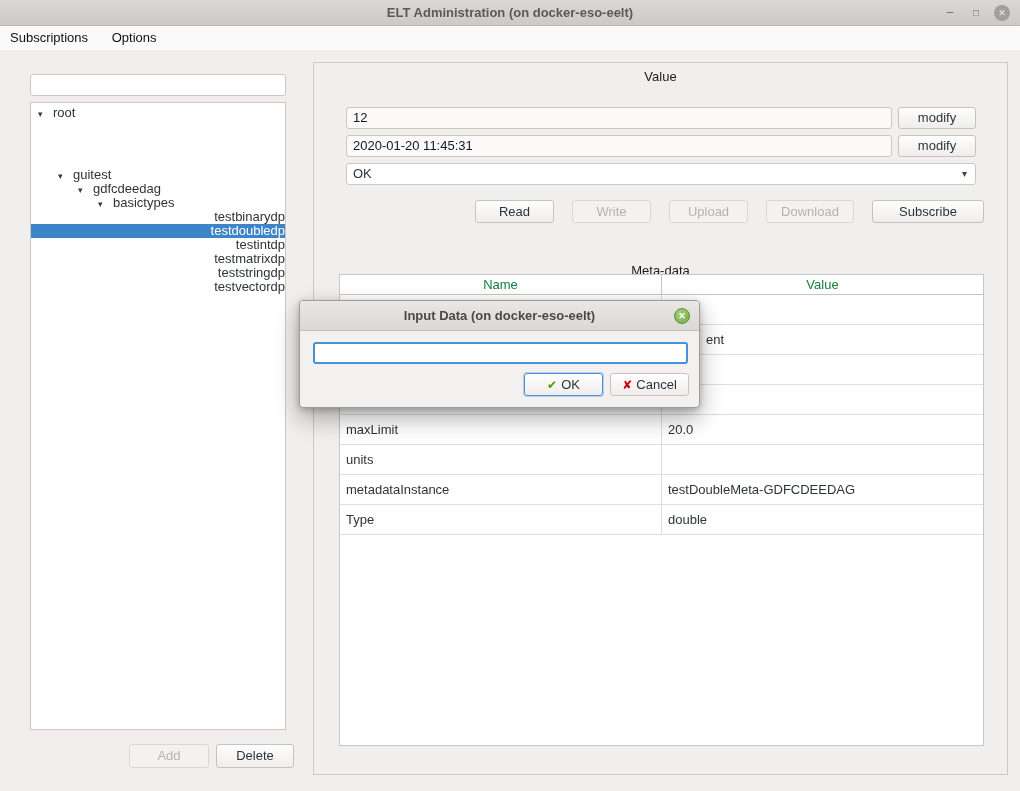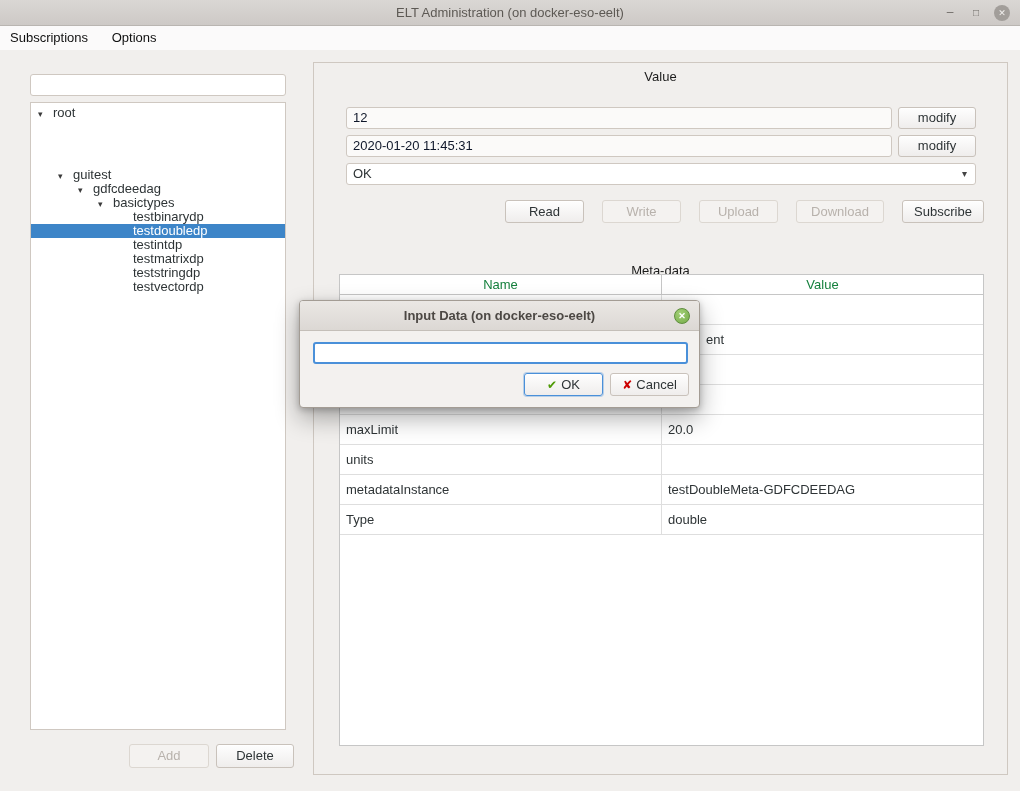--- a/index.html
+++ b/index.html
@@ -3,21 +3,21 @@
 <meta charset="utf-8">
 <style>
   * { margin:0; padding:0; box-sizing:border-box; }
   html,body { width:1020px; height:791px; }
   body { font-family:"Liberation Sans", sans-serif; font-size:13px; color:#2e3436; }
   #app { position:relative; width:1020px; height:791px; background:#f1efed; overflow:hidden; }
 
   
   .titlebar { position:absolute; left:0; top:0; width:1020px; height:26px;
     background:linear-gradient(#dad7d4,#cdc9c6); border-bottom:1px solid #b9b5b1; }
-  .titlebar .title { width:100%; text-align:center; line-height:26px; font-weight:normal; color:#5d5954; }
+  .titlebar .title { width:100%; text-align:center; line-height:26px; font-weight:bold; color:#5d5954; }
   .win-btn { position:absolute; top:5px; width:16px; height:16px; text-align:center; line-height:15px;
     color:#6e6a66; font-size:12px; cursor:default; }
   .win-btn.min { right:62px; }
   .win-btn.max { right:36px; font-size:10px; }
   .win-btn.close { right:10px; background:#a29e9a; border-radius:50%; color:#f1efed; font-size:9px; line-height:16px; }
 
   
   .menubar { position:absolute; left:0; top:26px; width:1020px; height:24px; background:#fbfafa; padding-left:8px; }
   .menu-item { display:inline-block; padding:4px 10px 4px 2px; margin-right:8px; color:#101010; cursor:default; }
 
@@ -32,41 +32,41 @@
   .filter-entry { position:absolute; left:30px; top:74px; width:256px; height:22px; }
   .treebox { position:absolute; left:30px; top:102px; width:256px; height:628px;
     background:#fff; border:1px solid #cfc8c1; padding-top:3px; overflow:hidden; }
   .tree-item { height:14px; line-height:14px; white-space:nowrap; cursor:default; font-size:13px; }
   .tree-item .arrow { display:inline-block; width:15px; font-size:9px; color:#3a3a3a; text-align:left; }
   .tree-item .spacer { display:inline-block; width:15px; }
   .tree-item.lvl-0 { padding-left:7px; }
   .tree-item.lvl-1 { padding-left:27px;margin-top:48px; }
   .tree-item.lvl-2 { padding-left:47px; }
   .tree-item.lvl-3 { padding-left:67px; }
-  .tree-item.lvl-4 { padding-left:87px; }
+  .tree-item.lvl-4 { padding-left:87px;text-align:right; }
   .tree-item.selected { background:#3d85c8; color:#fff; }
   .add-btn { position:absolute; left:129px; top:744px; width:80px; height:24px; line-height:22px; }
   .delete-btn { position:absolute; left:216px; top:744px; width:78px; height:24px; line-height:22px; }
 
   
   .rframe { position:absolute; left:313px; top:62px; width:695px; height:713px; border:1px solid #cfc8c1; }
   .section-title { position:absolute; left:0; width:100%; text-align:center; color:#1c1c1c; }
   .t-value { top:6px; }
   .t-meta { top:200px; }
   .val-entry1 { position:absolute; left:32px; top:44px; width:546px; height:22px; }
   .val-entry2 { position:absolute; left:32px; top:72px; width:546px; height:22px; }
   .modify1 { position:absolute; left:584px; top:44px; width:78px; height:22px; line-height:20px; }
   .modify2 { position:absolute; left:584px; top:72px; width:78px; height:22px; line-height:20px; }
   .combo { position:absolute; left:32px; top:100px; width:630px; height:22px; background:#fff;
     border:1px solid #cfc8c1; border-radius:3px; padding:0 6px; line-height:20px; }
   .combo .chev { position:absolute; right:8px; top:0; line-height:20px; font-size:10px; color:#444; }
   .action-row { position:absolute; top:137px; right:23px; display:flex; gap:18px; }
   .action-row .btn { height:23px; line-height:21px; }
   .b-read { width:79px; } .b-write { width:79px; } .b-upload { width:79px; }
-  .b-download { width:88px; } .b-subscribe { width:82px; }
+  .b-download { width:88px; } .b-subscribe { width:112px; }
 
   
   .mtable { position:absolute; left:25px; top:211px; width:645px; height:472px;
     background:#fff; border:1px solid #c6c6c6; }
   .mhead { display:flex; height:20px; border-bottom:1px solid #c6c6c6; }
   .mhead .hc { width:322px; text-align:center; line-height:19px; color:#15803d; border-right:1px solid #c6c6c6; }
   .mhead .hc:last-child { width:321px; border-right:none; }
   .mrow { display:flex; height:30px; border-bottom:1px solid #dedede; }
   .mrow .c { line-height:29px; padding-left:6px; overflow:hidden; white-space:nowrap; }
   .mrow .c.name { width:322px; border-right:1px solid #dedede; }

